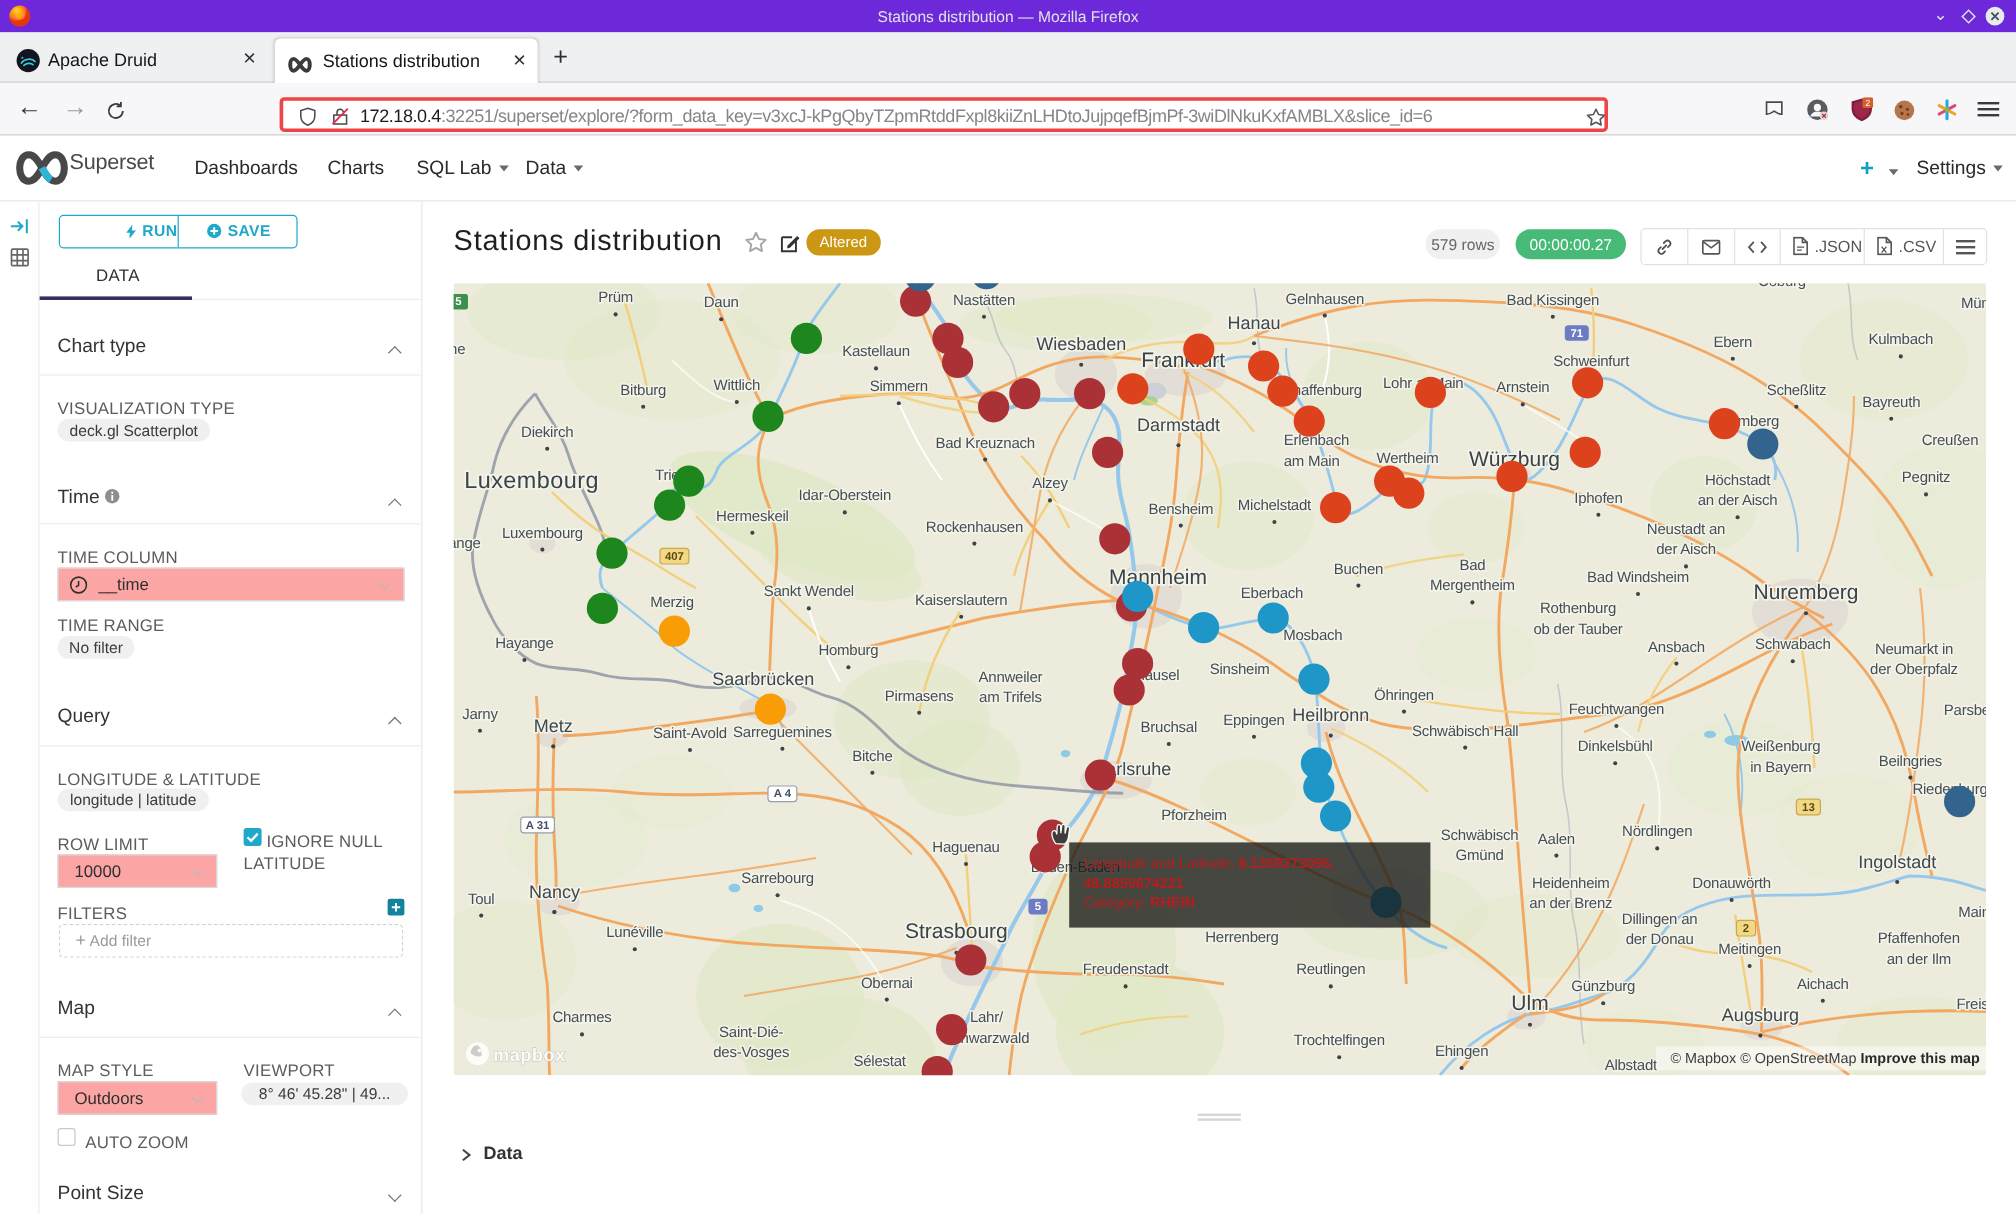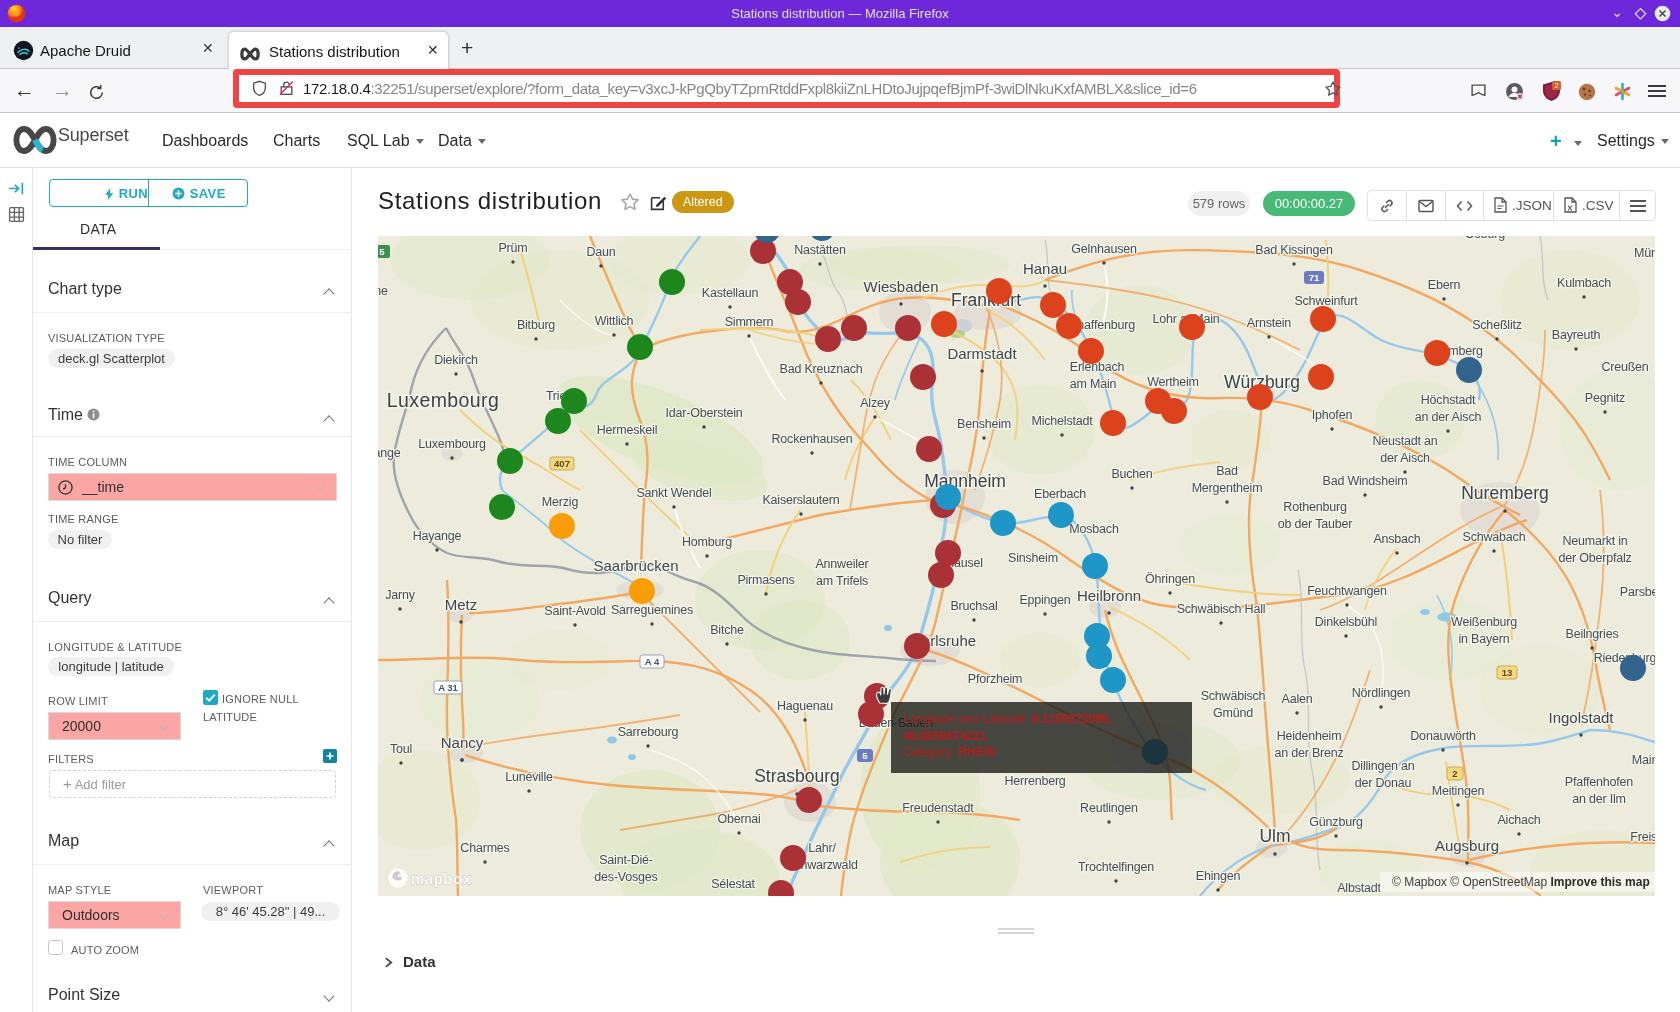--- a/index.html
+++ b/index.html
@@ -6,30 +6,30 @@
 html,body{width:1680px;height:1012px;overflow:hidden;background:#fff;font-family:"Liberation Sans",sans-serif}
 .abs{position:absolute}
 
 #titlebar{position:absolute;left:0;top:0;width:1680px;height:27px;background:#6d28d9}
 #titlebar .wt{position:absolute;left:0;right:0;top:6px;text-align:center;color:#dfe3e7;font-size:13px}
 #tabbar{position:absolute;left:0;top:27px;width:1680px;height:42px;background:#eff0f2;border-bottom:1px solid #c9c9cd}
 .tab1{position:absolute;left:2px;top:5px;width:224px;height:37px}
 .tabA{position:absolute;left:228px;top:4px;width:221px;height:42px;background:#fff;border:1px solid #d4d4d8;border-bottom:none;border-radius:6px 6px 0 0;box-shadow:0 0 3px rgba(0,0,0,.12)}
 .tabtxt{font-size:15px;color:#15141a}
 #urlrow{position:absolute;left:0;top:69px;width:1680px;height:44px;background:#f7f7f9;border-bottom:1px solid #c4c4c8}
-#urlbox{position:absolute;left:233px;top:0;width:1107px;height:39px;background:#fff;border:6px solid #ef4444;border-radius:4px}
+#urlbox{position:absolute;left:233px;top:12px;width:1107px;height:29px;background:#fff;border:3px solid #ef4444;border-radius:4px}
 .navarr{position:absolute;top:80px;color:#3a3a3e;font-size:21px}
 
 #ssnav{position:absolute;left:0;top:113px;width:1680px;height:55px;background:#fff;border-bottom:1px solid #e0e0e0}
 .navitem{position:absolute;top:19px;font-size:16px;color:#2a2a2a}
 .caret{display:inline-block;width:0;height:0;border-left:4px solid transparent;border-right:4px solid transparent;border-top:5px solid #6a6a6a;margin-left:6px;vertical-align:2px}
 
 #rail{position:absolute;left:0;top:168px;width:33px;height:844px;background:#fff;border-right:1px solid #e6e6e6}
 #lpanel{position:absolute;left:33px;top:168px;width:319px;height:844px;background:#fff;border-right:1px solid #e8e8e8}
-.seclbl{position:absolute;font-size:11px;color:#5c5c5c;letter-spacing:.2px}
+.seclbl{position:absolute;font-size:14px;color:#5c5c5c;letter-spacing:.2px}
 .sechdr{position:absolute;font-size:16px;color:#333}
 .chev{position:absolute;width:8px;height:8px;border-right:1.6px solid #747474;border-bottom:1.6px solid #747474}
 .chevup{transform:rotate(-135deg)}
 .chevdn{transform:rotate(45deg)}
 .pill{position:absolute;background:#f0f0f0;border-radius:10px;font-size:13px;color:#3b3b3b;text-align:center}
 .sep{position:absolute;left:33px;width:286px;height:1px;background:#ededed}
 .selbox{position:absolute;height:28px;background:#fca5a5;border:1px solid #d9d9d9;border-radius:0;font-size:14px;color:#2f2f2f}
 .selchev{position:absolute;width:7px;height:7px;border-right:1.4px solid #b9b9b9;border-bottom:1.4px solid #b9b9b9;transform:rotate(45deg)}
 
 #chartarea{position:absolute;left:353px;top:168px;width:1327px;height:844px;background:#fff}
@@ -201,21 +201,21 @@
  <div class="seclbl" style="left:15px;top:345px">TIME RANGE</div>
  <div class="pill" style="left:15px;top:362px;width:64px;height:19px;line-height:19px">No filter</div>
 
  <div class="sechdr" style="left:15px;top:421px">Query</div>
  <div class="chev chevup" style="left:292px;top:431px"></div>
  <div class="sep" style="left:0;top:453px;width:319px"></div>
  <div class="seclbl" style="left:15px;top:473px">LONGITUDE &amp; LATITUDE</div>
  <div class="pill" style="left:15px;top:489px;width:126px;height:19px;line-height:19px">longitude | latitude</div>
  <div class="seclbl" style="left:15px;top:527px">ROW LIMIT</div>
  <div class="selbox" style="left:15px;top:544px;width:133px">
-      <span style="position:absolute;left:13px;top:5px">20000</span>
+      <span style="position:absolute;left:13px;top:5px">10000</span>
       <div class="selchev" style="right:12px;top:9px"></div>
     </div>
  <div class="abs" style="left:170px;top:522px;width:15px;height:15px;background:#1fa8c9;border-radius:2.5px"><svg width="15" height="15" viewBox="0 0 14 14">
         <path d="M3 7.2 5.8 10 11 4.4" stroke="#fff" stroke-width="1.8" fill="none"></path>
       </svg></div>
  <div class="seclbl" style="left:189px;top:525px">IGNORE NULL</div>
  <div class="seclbl" style="left:170px;top:543px">LATITUDE</div>
  <div class="seclbl" style="left:15px;top:585px">FILTERS</div>
  <div class="abs" style="left:290px;top:581px;width:14px;height:14px;background:#14849e;border-radius:2px"><svg width="14" height="14" viewBox="0 0 14 14">
         <path d="M7 3.5v7M3.5 7h7" stroke="#fff" stroke-width="1.6"></path>

